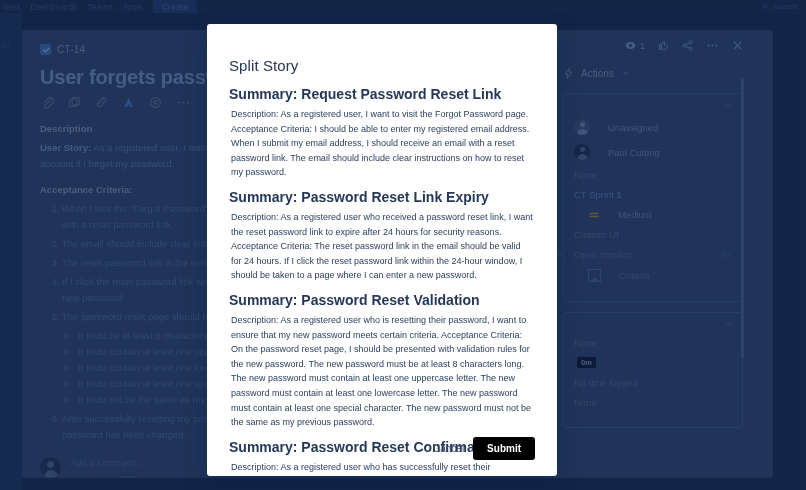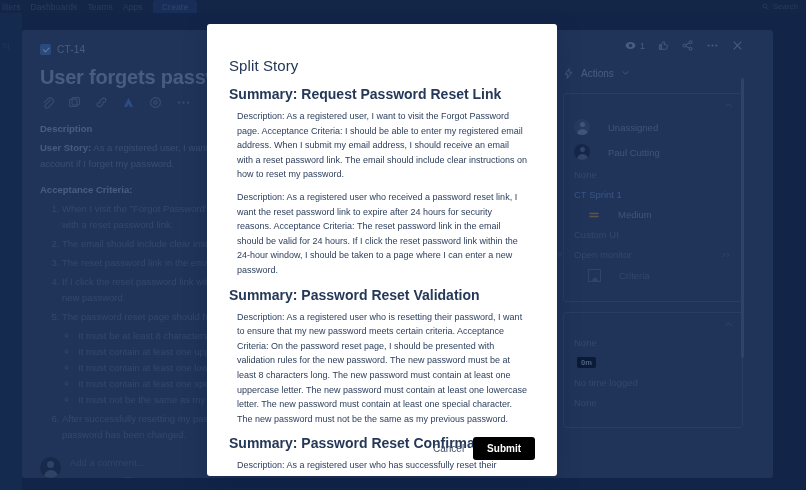--- a/index.html
+++ b/index.html
@@ -188,21 +188,21 @@
     font-size: 15px; color: #243757; font-weight: normal;
     margin: 0 0 14px 0; letter-spacing: .1px;
   }
   .modal-body { font-size: 0; }
   .sum-head {
     font-size: 14px; font-weight: bold; color: #253858;
     margin: 11px 0 6px 0; line-height: 13px;
   }
   .sum-head:first-child { margin-top: 0; }
   .sum-desc {
-    font-size: 9px; color: #2c3e5d; line-height: 14.6px; margin: 8px;
+    font-size: 9px; color: #2c3e5d; line-height: 14.6px; margin: 2px;
   }
   .modal-footer {
     position: absolute; right: 22px; bottom: 16px;
     display: flex; align-items: center; 
   }
   .btn-cancel {
     background: transparent; border: none; cursor: pointer;
     color: #42526e; font-size: 10px; padding: 6px 9px; border-radius: 3px;
   }
   .btn-submit {
@@ -430,20 +430,21 @@
 
 <div id="dim"></div>
 
 <div id="split-modal">
   <h1 class="modal-title">Split Story</h1>
 
   <div class="modal-body">
     <div class="sum-head">Summary: Request Password Reset Link</div>
     <p class="sum-desc">Description: As a registered user, I want to visit the Forgot Password page. Acceptance Criteria: I should be able to enter my registered email address. When I submit my email address, I should receive an email with a reset password link. The email should include clear instructions on how to reset my password.</p>
 
+    <div class="sum-head">Summary: Password Reset Link Expiry</div>
     <p class="sum-desc">Description: As a registered user who received a password reset link, I want the reset password link to expire after 24 hours for security reasons. Acceptance Criteria: The reset password link in the email should be valid for 24 hours. If I click the reset password link within the 24-hour window, I should be taken to a page where I can enter a new password.</p>
 
     <div class="sum-head">Summary: Password Reset Validation</div>
     <p class="sum-desc">Description: As a registered user who is resetting their password, I want to ensure that my new password meets certain criteria. Acceptance Criteria: On the password reset page, I should be presented with validation rules for the new password. The new password must be at least 8 characters long. The new password must contain at least one uppercase letter. The new password must contain at least one lowercase letter. The new password must contain at least one special character. The new password must not be the same as my previous password.</p>
 
     <div class="sum-head">Summary: Password Reset Confirmation</div>
     <p class="sum-desc">Description: As a registered user who has successfully reset their password, I want to receive confirmation and regain access to my account. Acceptance Criteria: After successfully resetting my password, I should receive a confirmation email informing me that my password has been changed. I should be able to log in using my new password. If I try to use an expired reset password link, I should receive a message informing me that the link has expired.</p>
 
   </div>
 

